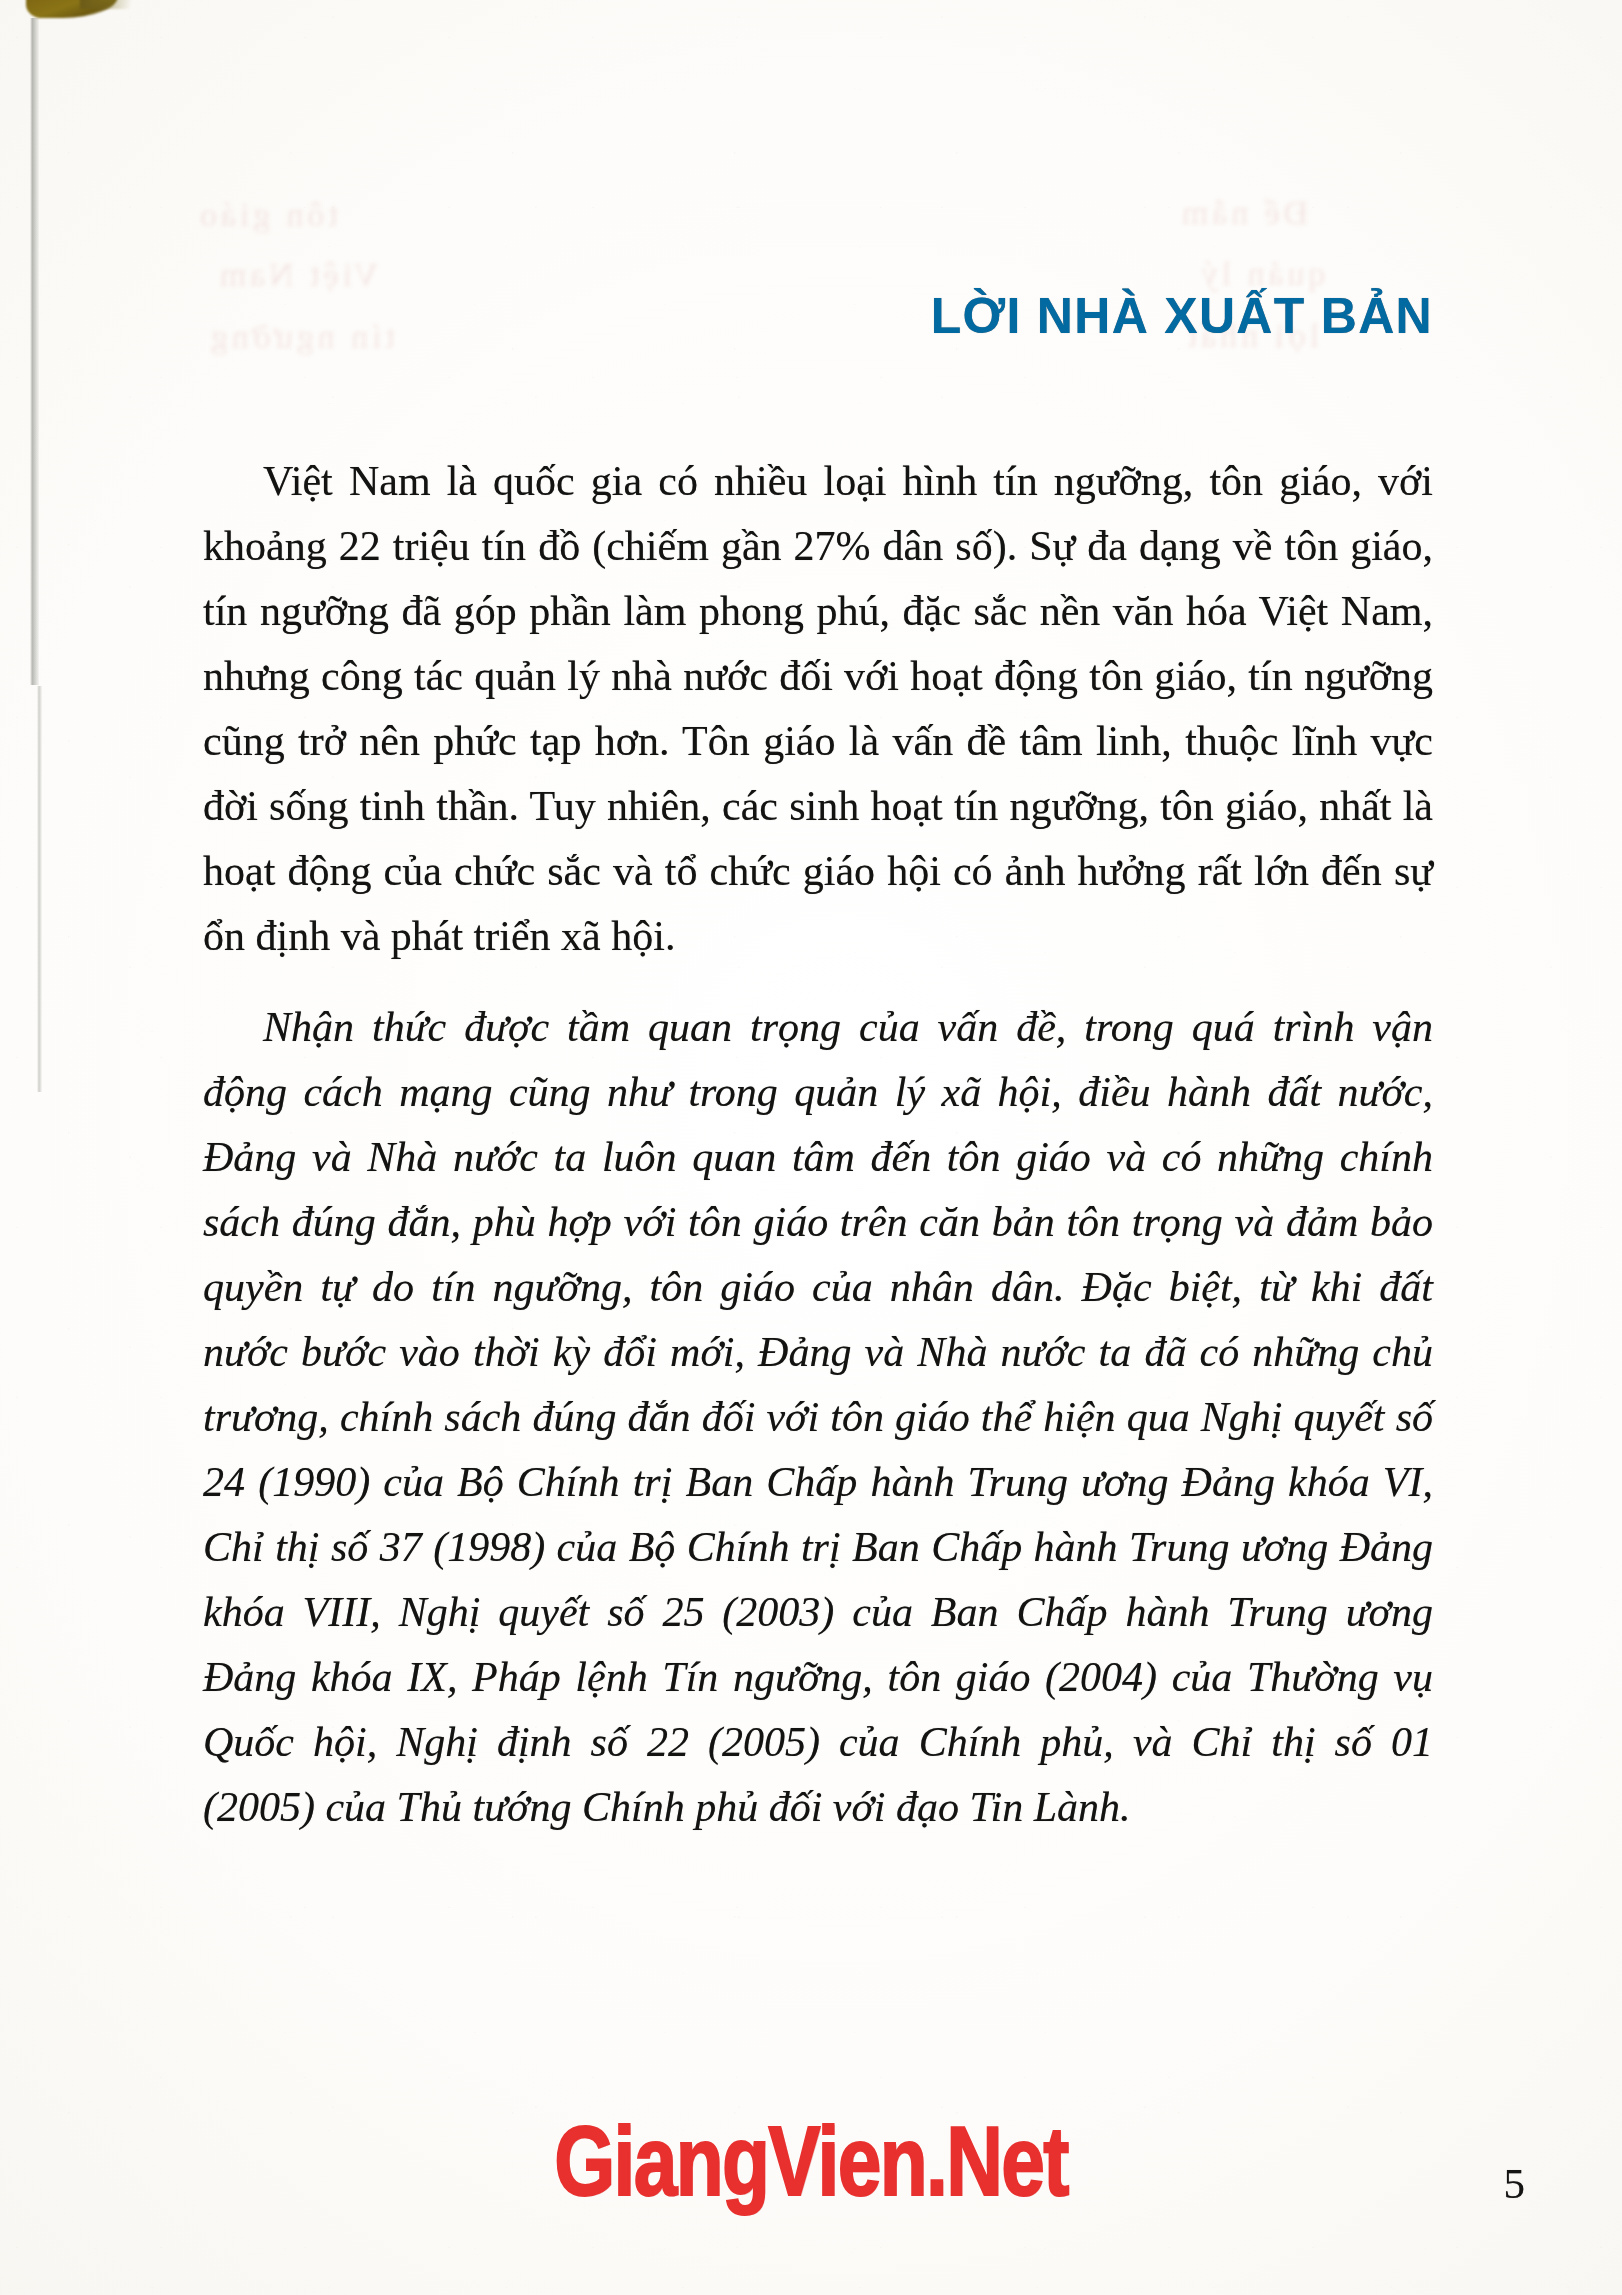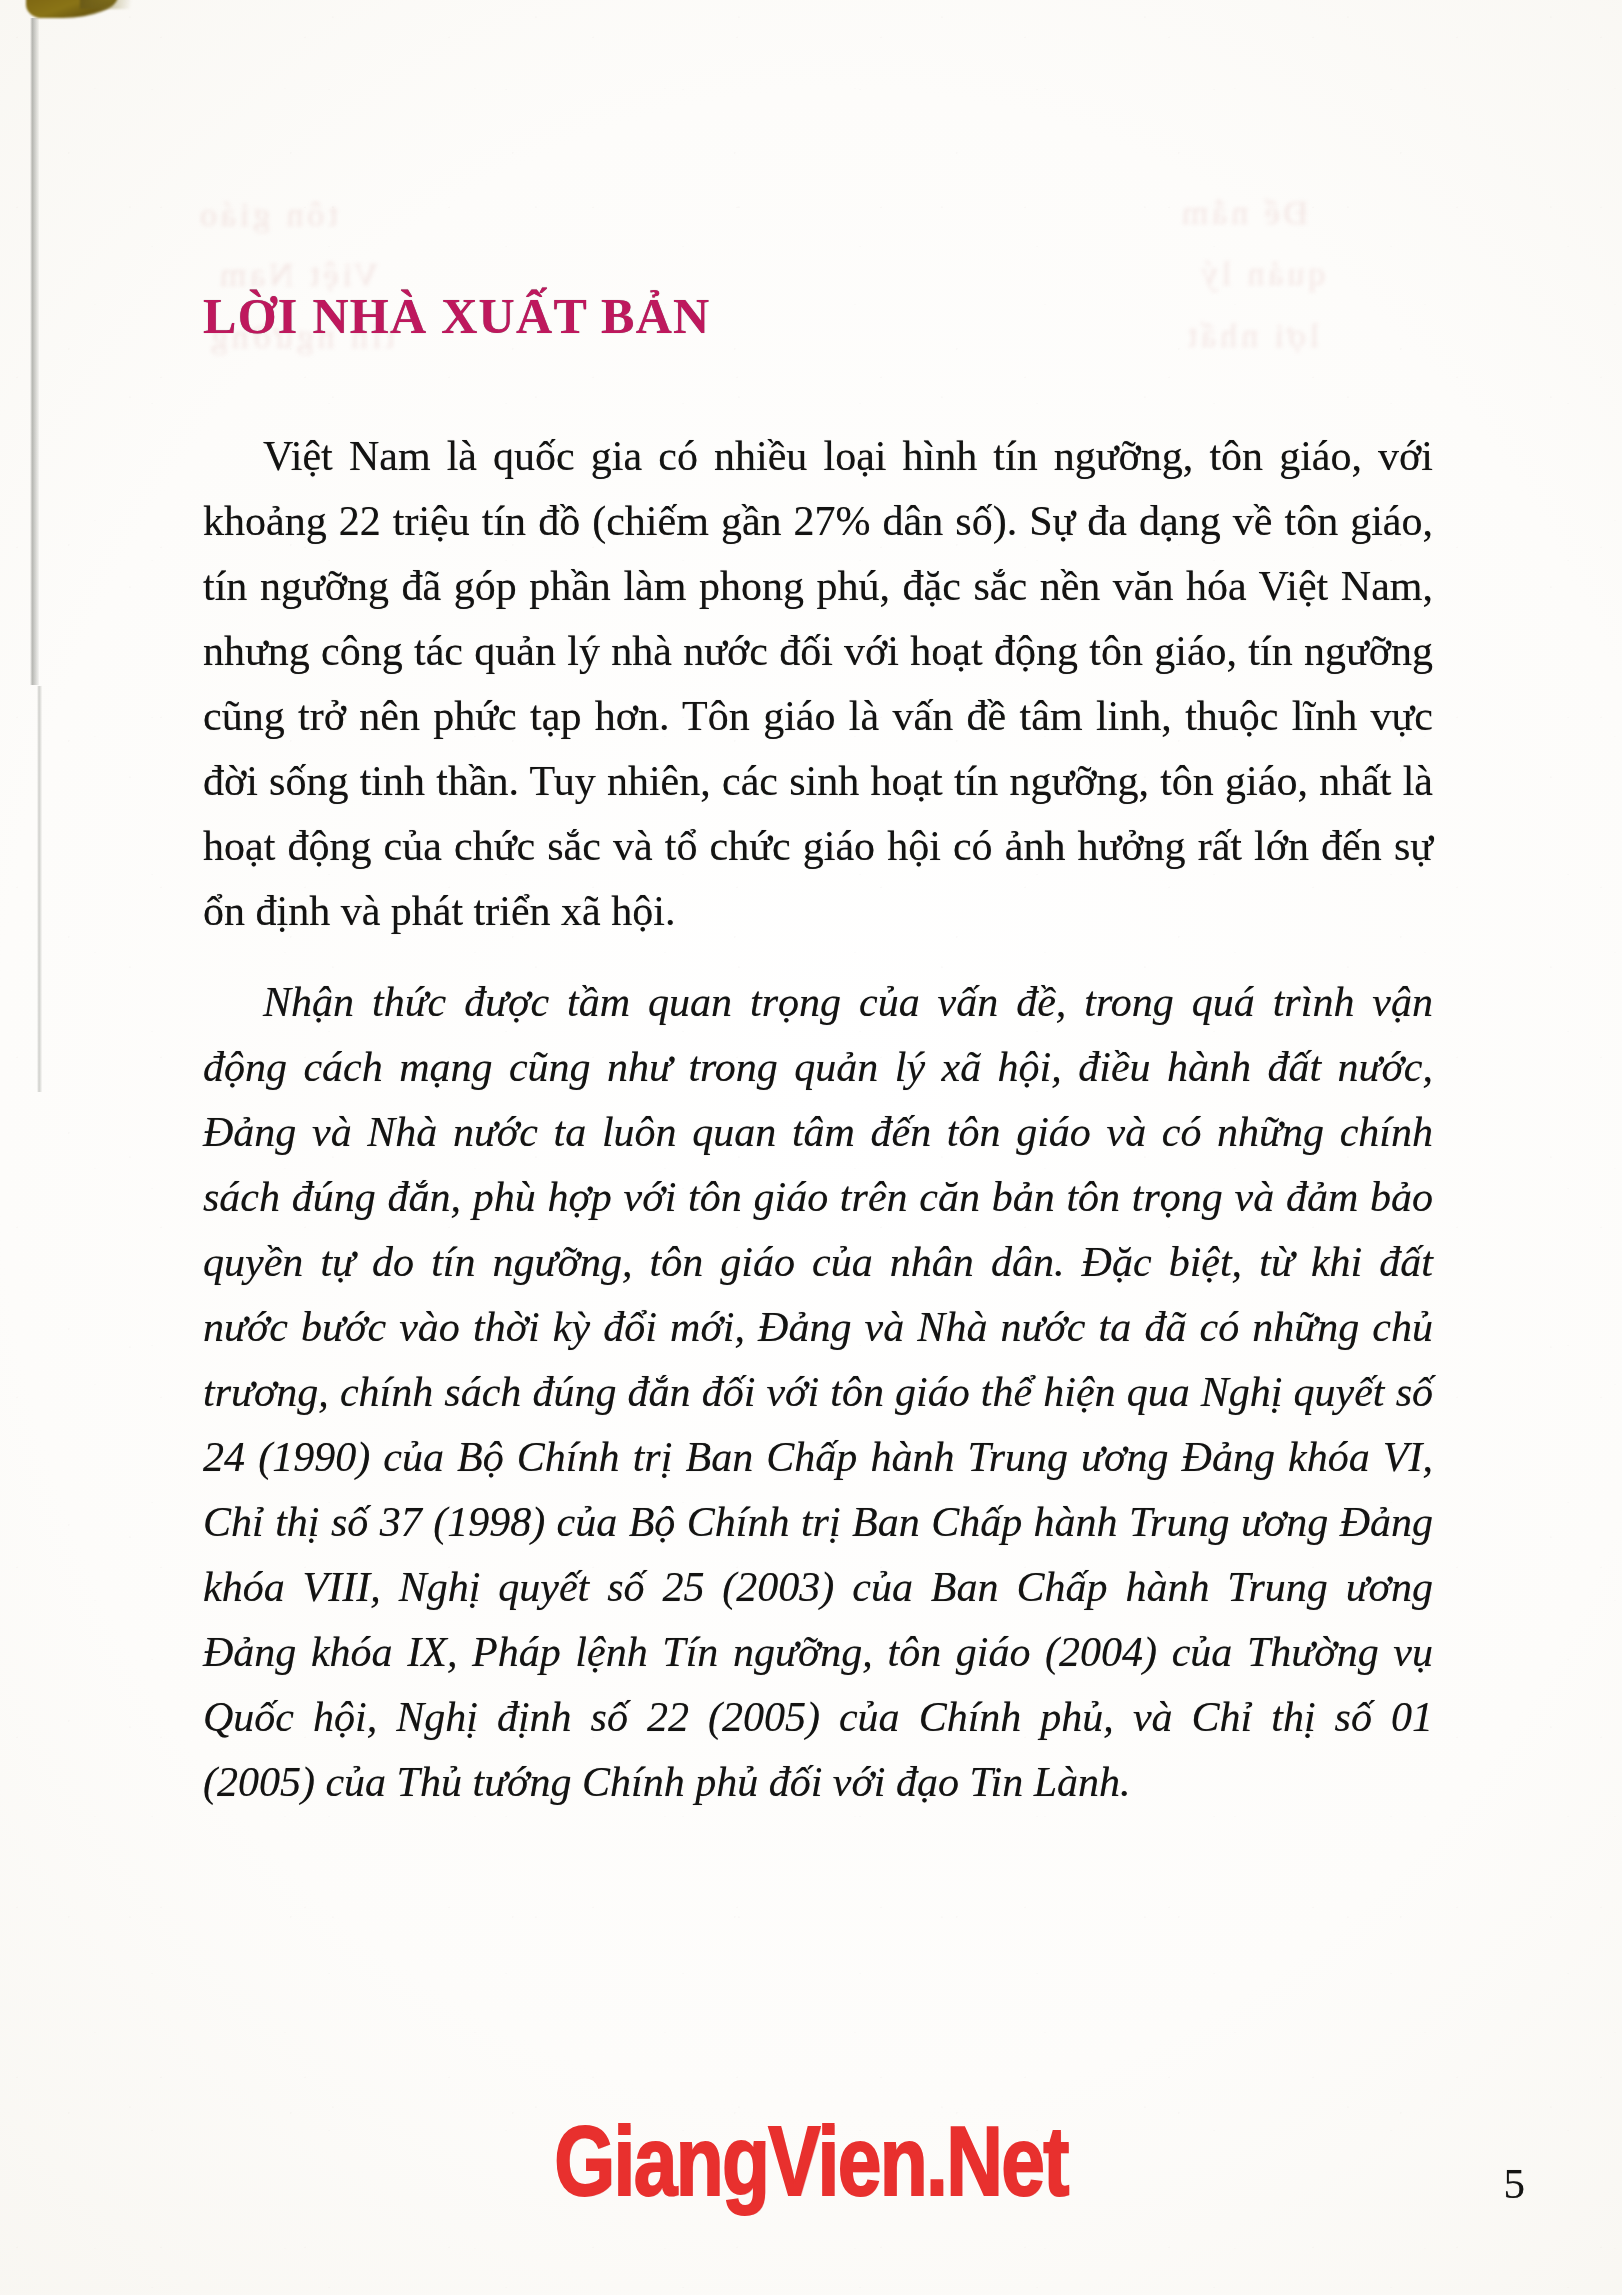--- a/index.html
+++ b/index.html
@@ -106,33 +106,33 @@
     width: 1230px;
   }
 
   .doc-title {
     margin: 0;
     padding: 0;
     position: absolute;
     left: 0;
     top: 287px;
     width: 1230px;
-    text-align: left;
+    text-align: right;
     font-size: 50px;
     font-weight: bold;
     letter-spacing: 1.3px;
-    color: #be185d;
-    font-family: Liberation Serif, serif;
+    color: #0369a1;
+    font-family: Liberation Sans, sans-serif;
     text-shadow: 0 0 0.7px rgba(0,0,0,0.55);
   }
 
   .body-text {
     position: absolute;
     left: 0;
-    top: 424px;
+    top: 449px;
     width: 1230px;
   }
 
   .para {
     margin: 0 0 0 0;
     text-align: justify;
     text-justify: inter-word;
     font-size: 42px;
     line-height: 65px;
     color: #131312;

